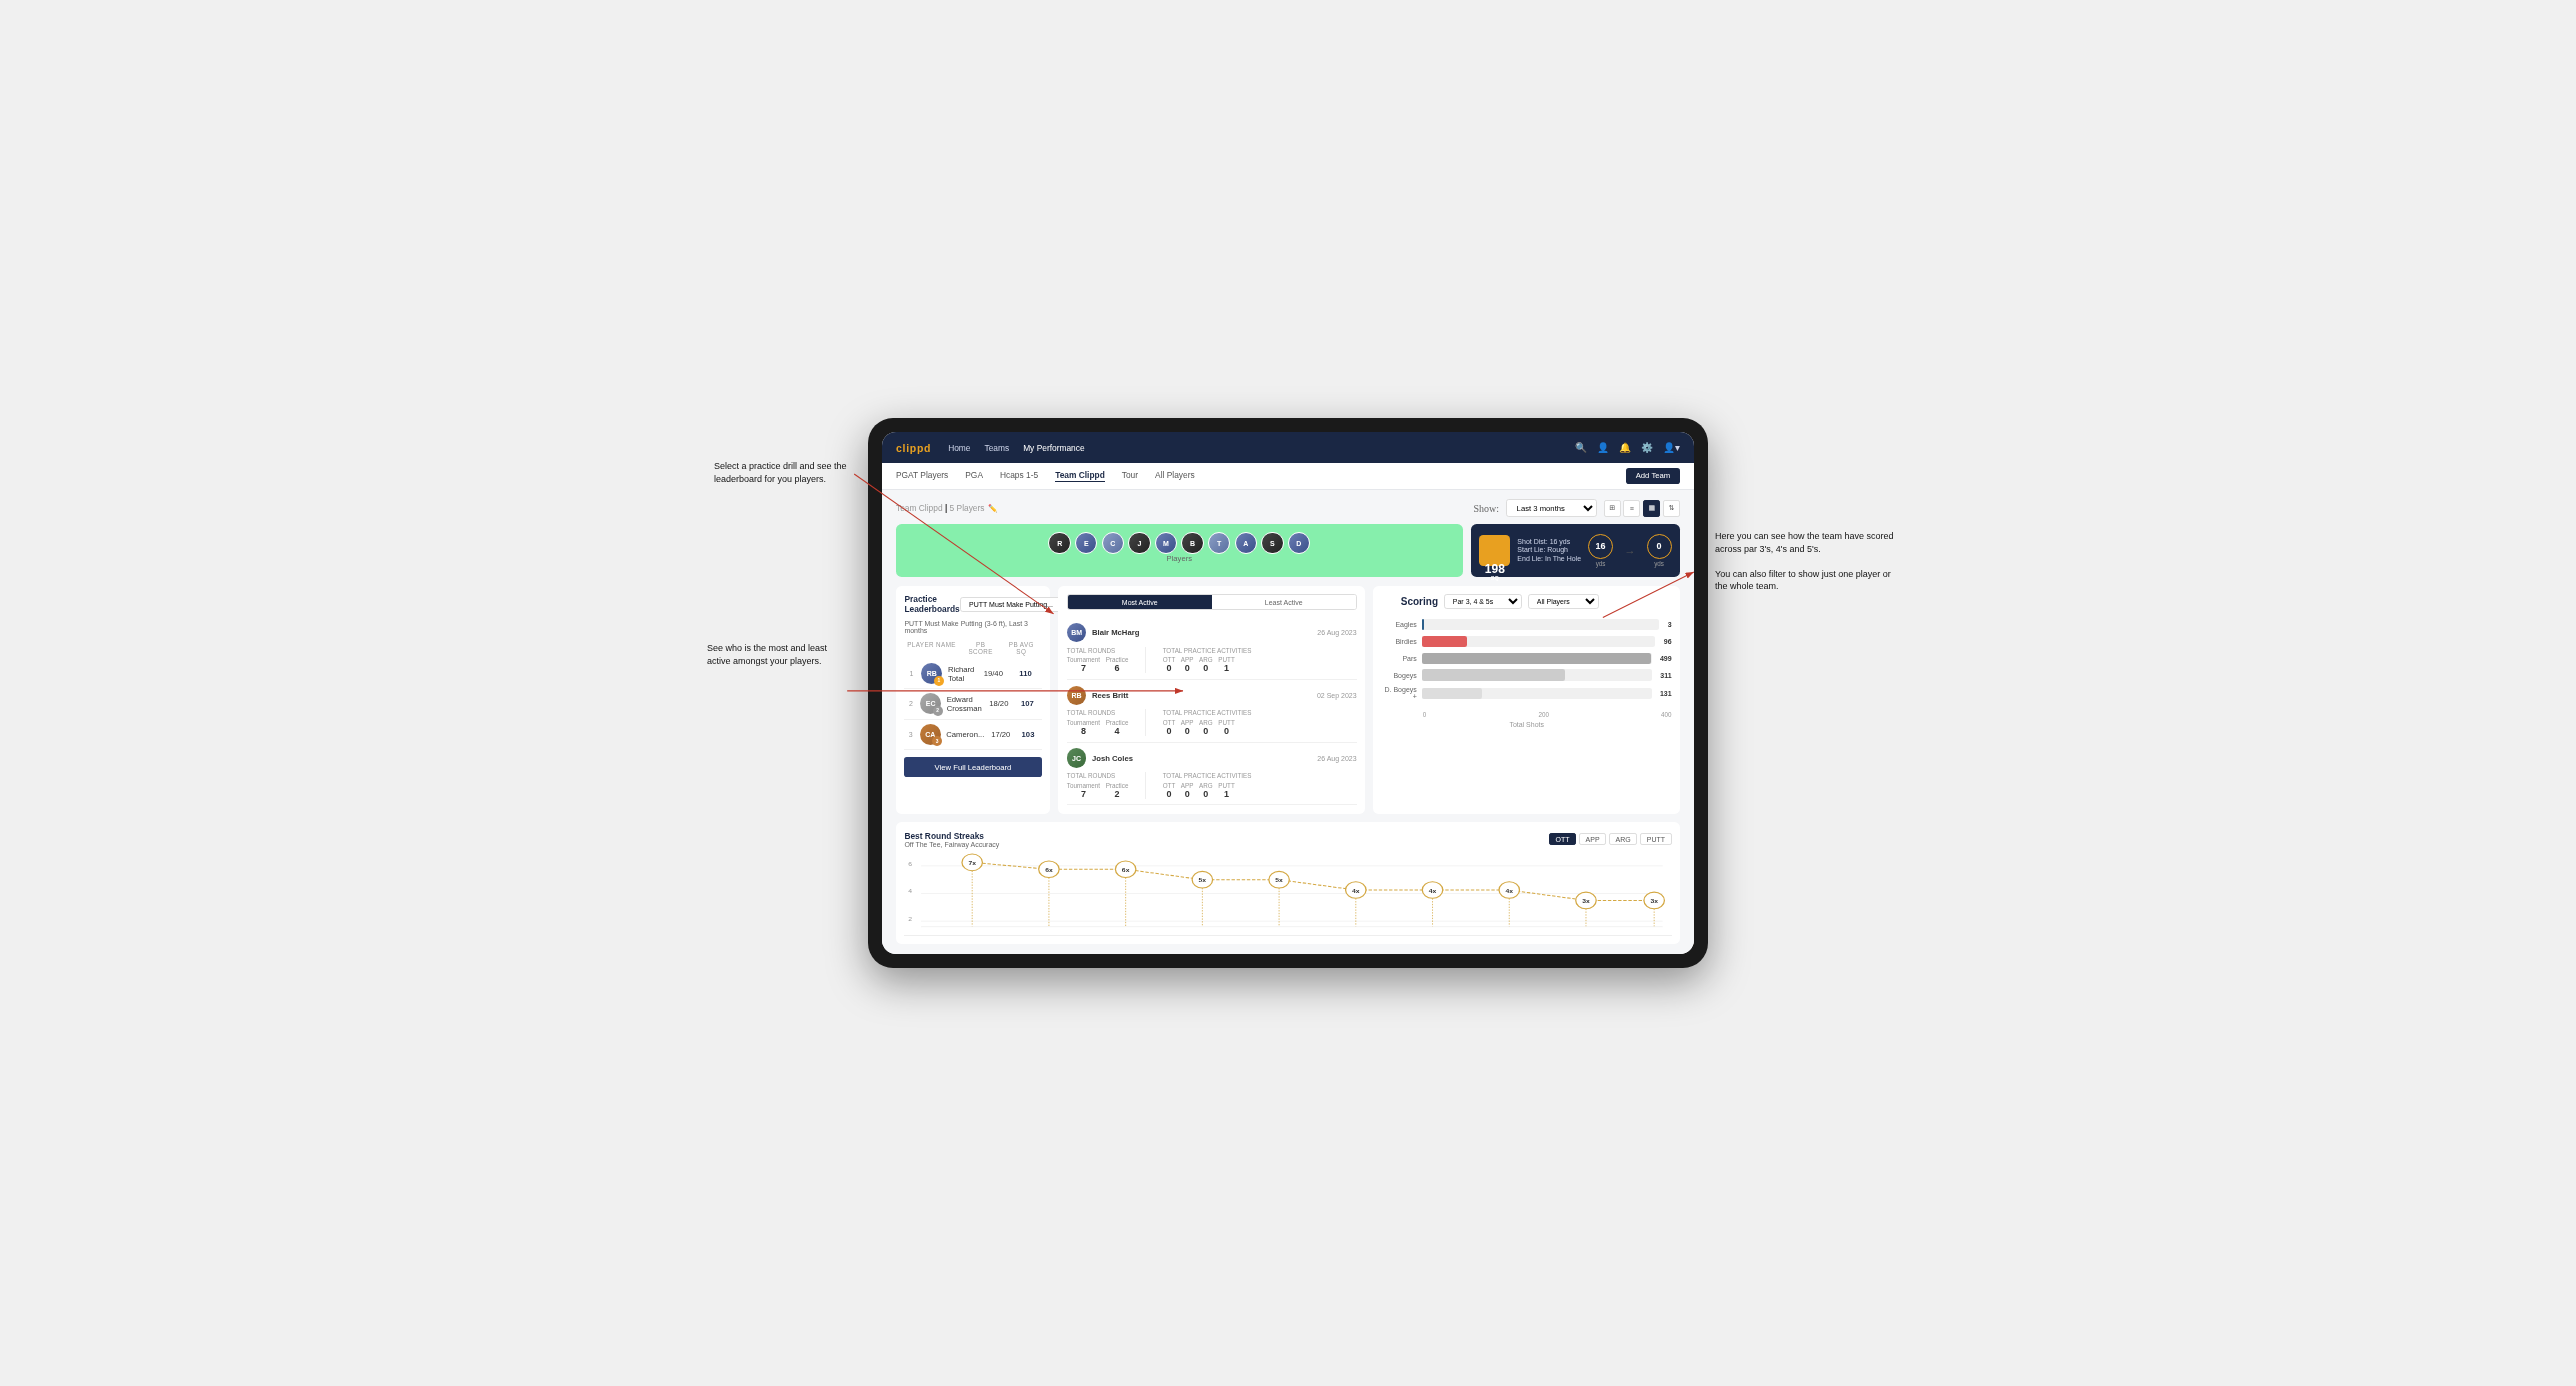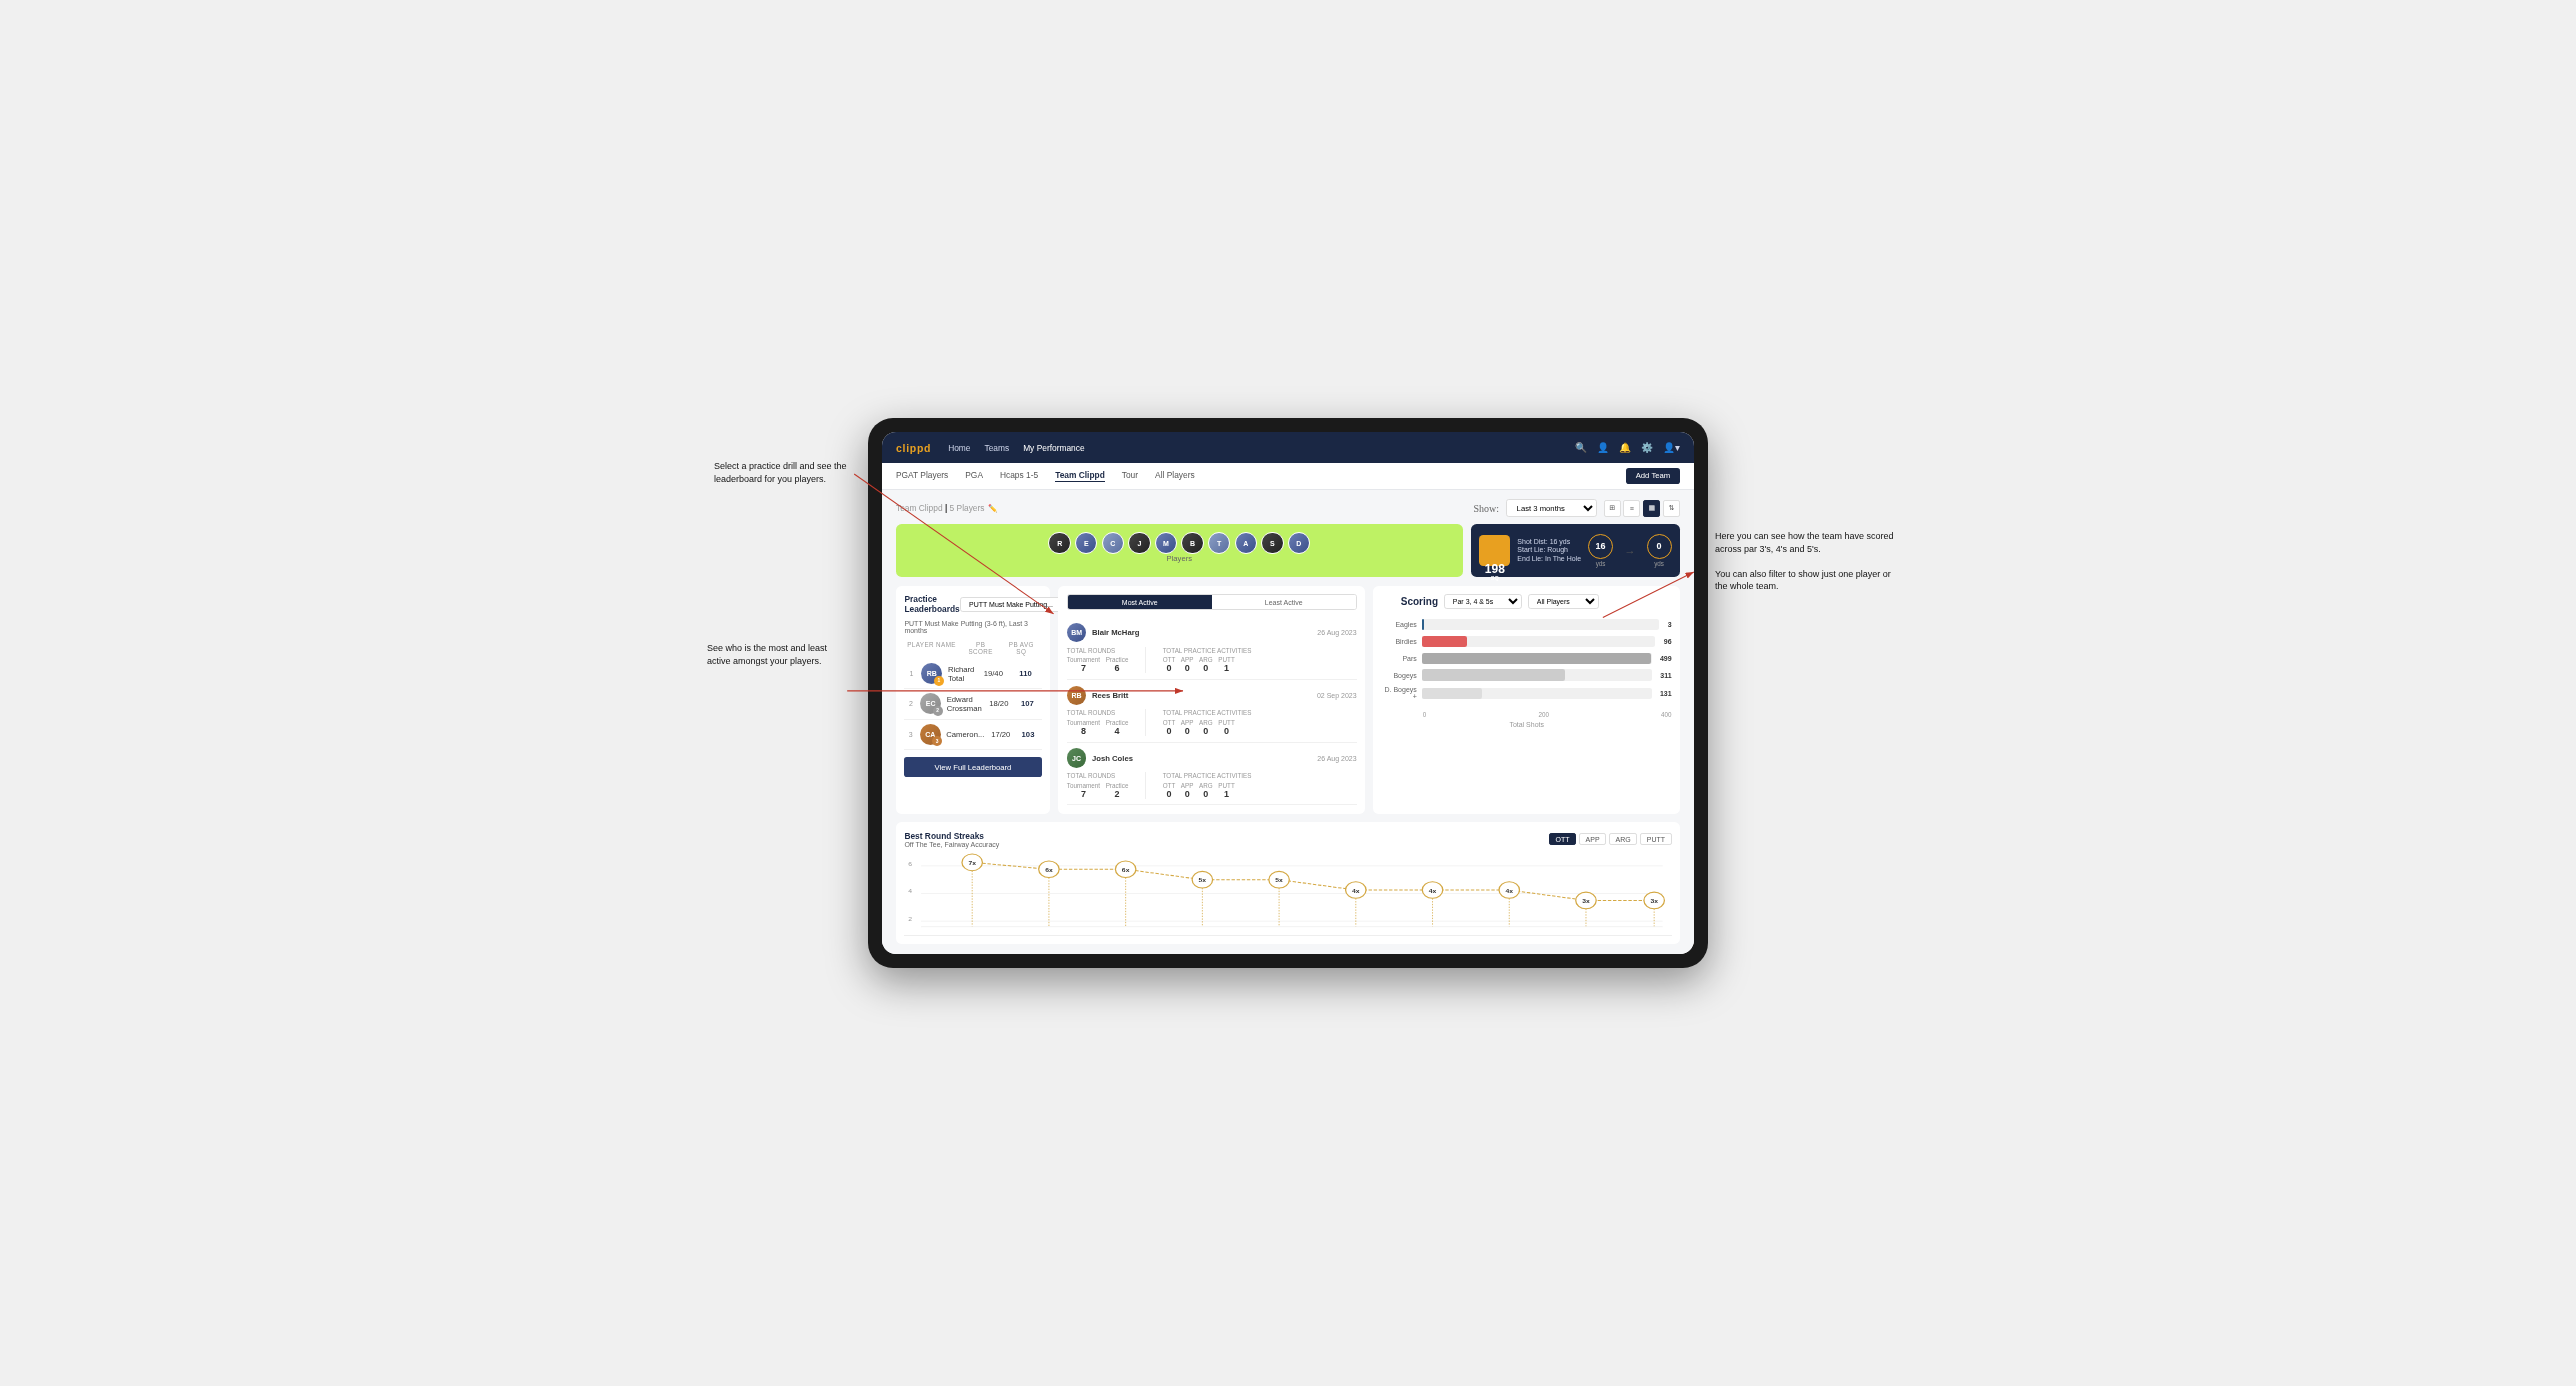--- a/index.html
+++ b/index.html
@@ -152,21 +152,21 @@
       border: 0.7px solid #ddd;
       border-radius: 2.1px;
       background: #fff;
       display: flex; align-items: center; justify-content: center;
       font-size: 7px; cursor: pointer; color: #555;
     }
     .view-icon.active { background: #1a2744; color: #fff; border-color: #1a2744; }
 
     
     .players-card {
-      background: #bef264;
+      background: #86efac;
       border-radius: 5.6px;
       padding: 8.4px;
       display: flex;
       flex-direction: column;
       align-items: center;
     }
     .players-label { font-size: 7.7px; color: #666; margin-bottom: 5.6px; align-self: center; }
     .avatars-row { display: flex; gap: 4.2px; flex-wrap: wrap; justify-content: center; }
     .avatar-circle {
       width: 22.4px; height: 22.4px;

